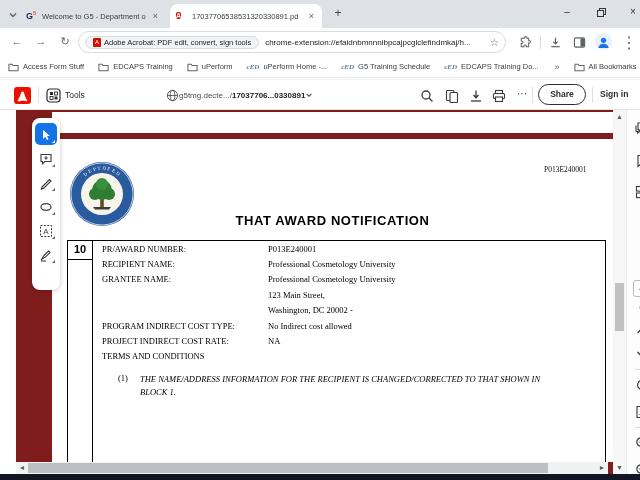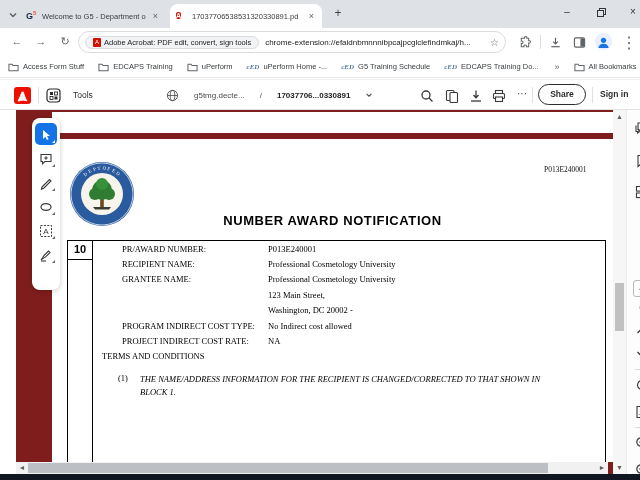--- a/index.html
+++ b/index.html
@@ -38,43 +38,43 @@
   .bkbar { position:absolute; left:0; top:56px; width:640px; height:22px; background:#fff; border-bottom:1px solid #e8eaed; display:flex; align-items:center; padding-left:8px; }
   .bkitem { display:flex; align-items:center; gap:4px; font-size:7.5px; color:#3c4043; margin-right:14px; white-space:nowrap; cursor:pointer; }
   .ced { font-family:"Liberation Serif",serif; font-style:italic; font-weight:bold; font-size:7px; color:#55799a; }
   .bkmore { font-size:9px; color:#5f6368; margin:0 6px 0 2px; cursor:pointer; }
   .bkdiv { width:1px; height:13px; background:#dadce0; margin-right:8px; }
 
   
   .pdfbar { position:absolute; left:0; top:79px; width:640px; height:31px; background:#fff; border-bottom:1px solid #e3e3e3; border-top:1px solid #f0f0f0; }
   .adobelogo { position:absolute; left:14px; top:7px; width:17px; height:17px; background:#eb1000; border-radius:3px; cursor:pointer; }
   .pdfdiv { position:absolute; top:7px; width:1px; height:16px; background:#e0e0e0; }
-  .toolsbtn { position:absolute; left:46px; top:6px; display:flex; align-items:center; gap:12px; font-size:8.5px; color:#2c2c2c; height:18px; cursor:pointer; }
-  .crumb { position:absolute; left:166px; top:7px; display:flex; align-items:center; gap:15px; font-size:8px; color:#4b4b4b; height:16px; }
+  .toolsbtn { position:absolute; left:46px; top:6px; display:flex; align-items:center; gap:4px; font-size:8.5px; color:#2c2c2c; height:18px; cursor:pointer; }
+  .crumb { position:absolute; left:166px; top:7px; display:flex; align-items:center; gap:0; font-size:8px; color:#4b4b4b; height:16px; }
   .crumb .file { font-weight:bold; color:#222; }
   .tbico { position:absolute; top:6px; width:18px; height:18px; text-align:center; color:#3a3a3a; cursor:pointer; }
   .sharebtn { position:absolute; left:538px; top:4px; width:48px; height:21px; border:1.5px solid #2c2c2c; border-radius:11px; font-size:8.5px; font-weight:bold; color:#2c2c2c; text-align:center; line-height:18px; cursor:pointer; background:#fff; }
   .signin { position:absolute; left:600px; top:9px; font-size:8.5px; font-weight:bold; color:#2c2c2c; cursor:pointer; }
 
   
   .viewer { position:absolute; left:16px; top:110px; width:640px; height:364px; background:#7f1d1d; }
   .pageprev { position:absolute; left:36px; top:2px; width:561px; height:21px; background:#fff; }
   .page { position:absolute; left:36px; top:29px; width:561px; height:323px; background:#fff; overflow:hidden; }
 
   .corner-num { position:absolute; left:492px; top:26px; font-family:"Liberation Serif",serif; font-size:7.5px; color:#111; }
   .hdr { position:absolute; left:0; top:34px; width:100%; text-align:center; font-weight:bold; font-size:10.5px; color:#000; line-height:15px; }
   .gan-title { position:absolute; left:0; top:74px; width:100%; text-align:center; font-weight:bold; font-size:13px; letter-spacing:0.6px; color:#000; }
   .seal { position:absolute; left:17px; top:22px; width:66px; height:66px; }
 
   .blockbox { position:absolute; left:15px; top:101px; width:539px; height:230px; border:1.2px solid #000; }
   .blockcol { position:absolute; left:24px; top:0; bottom:0; width:0; border-left:1.2px solid #000; }
   .blocknum { position:absolute; left:0; top:0; width:24px; height:19px; border-bottom:1.2px solid #000; font-weight:bold; font-size:11px; text-align:center; line-height:17px; }
 
   .drow { position:absolute; font-family:"Liberation Serif",serif; font-size:8.5px; color:#000; white-space:nowrap; }
-  .dlabel { position:absolute; left:50px;margin-left:20px; }
+  .dlabel { position:absolute; left:50px; }
   .dvalue { position:absolute; left:216px; }
   .terms { position:absolute; left:50px; top:212px; font-family:"Liberation Serif",serif; font-size:8.5px; }
   .termnum { position:absolute; left:66px; top:234px; font-family:"Liberation Serif",serif; font-size:8.5px; }
   .termtext { position:absolute; left:88px; top:234px; width:420px; font-family:"Liberation Serif",serif; font-size:8.5px; line-height:13px;font-style:italic; }
 
   
   .ltools { position:absolute; left:16px; top:8px; width:28px; height:172px; background:#fff; border-radius:8px; box-shadow:0 1px 5px rgba(0,0,0,.22); padding-top:3px; }
   .ltool { position:relative; width:22px; height:22px; margin:2px auto; border-radius:5px; text-align:center; line-height:22px; color:#3a3a3a; cursor:pointer; }
   .ltool.sel { background:#1473e6; color:#fff; }
   .subtri { position:absolute; right:2px; bottom:2px; width:0; height:0; border-left:3px solid transparent; border-bottom:3px solid #666; }
@@ -303,21 +303,21 @@
         <text x="33" y="8.6" text-anchor="middle" transform="rotate(-17 33 33)">P</text>
         <text x="33" y="8.6" text-anchor="middle" transform="rotate(-7 33 33)">T</text>
         <text x="33" y="8.6" text-anchor="middle" transform="rotate(5 33 33)">O</text>
         <text x="33" y="8.6" text-anchor="middle" transform="rotate(15 33 33)">F</text>
         <text x="33" y="8.6" text-anchor="middle" transform="rotate(27 33 33)">E</text>
         <text x="33" y="8.6" text-anchor="middle" transform="rotate(38 33 33)">D</text>
       </g>
     </svg>
 
 
-    <div class="gan-title">NUMBER AWARD NOTIFICATION</div>
+    <div class="gan-title">THAT AWARD NOTIFICATION</div>
 
     <div class="blockbox">
       <div class="blockcol"></div>
       <div class="blocknum">10</div>
     </div>
 
     <div class="drow" style="top:105px;">
       <span class="dlabel">PR/AWARD NUMBER:</span>
         <span class="dvalue">P013E240001</span>
     </div>

